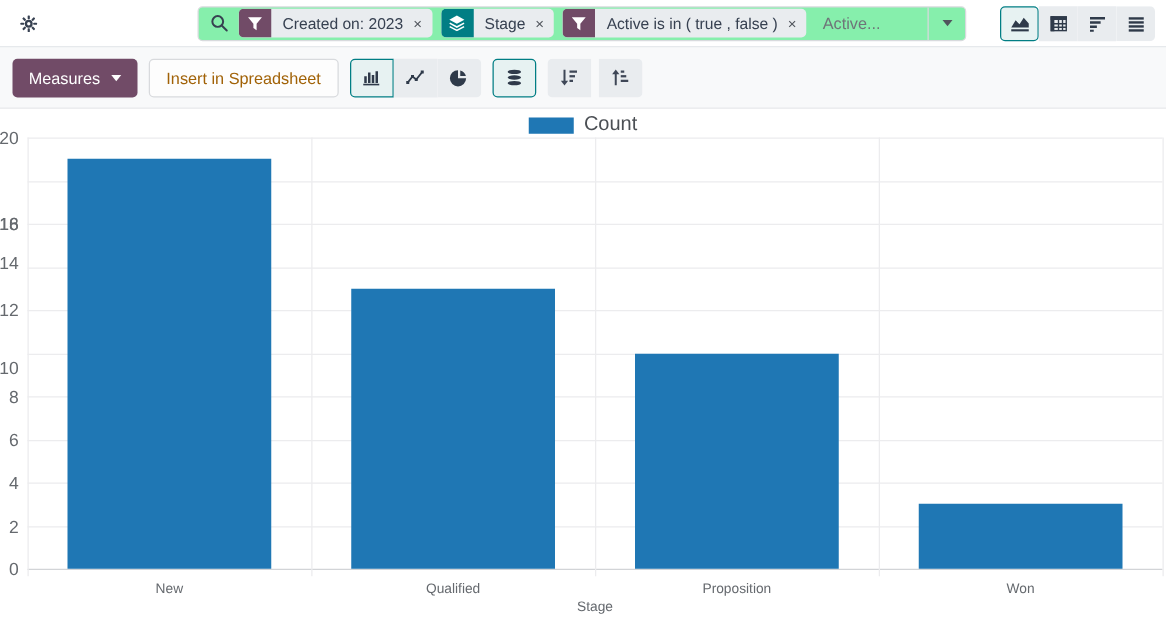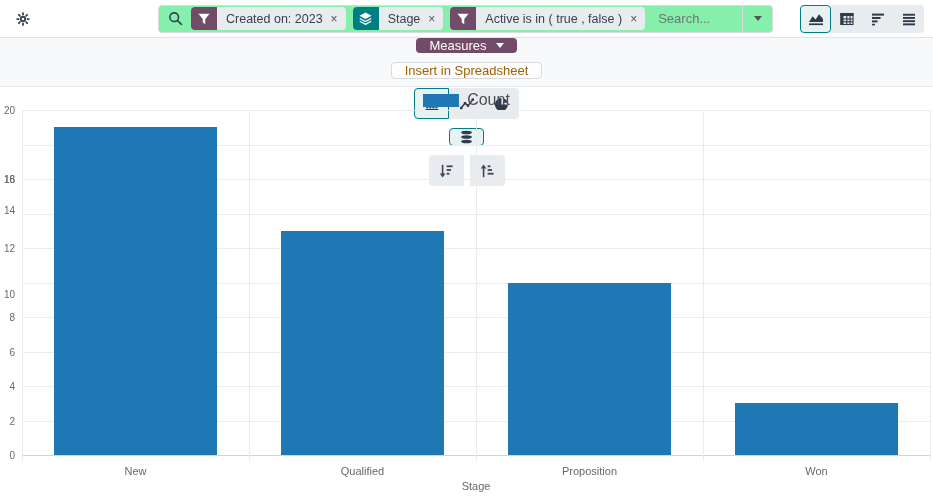--- a/index.html
+++ b/index.html
@@ -41,21 +41,21 @@
   .vs-btn {
     width: 31px; height: 28px; background: #e9ecef; border: 1px solid transparent;
     display: flex; align-items: center; justify-content: center; cursor: pointer;
   }
   .vs-btn:first-child { border-radius: 4px 0 0 4px; }
   .vs-btn:last-child { border-radius: 0 4px 4px 0; }
   .vs-btn.active { border: 1px solid #017e84; background: #e7f2f2; border-radius: 4px; }
   
   .toolbar {
     height: 49px; background: #f8f9fa; border-bottom: 1px solid #e7e9ec;
-    display: flex; align-items: center; padding: 0 10px; gap: 9px; flex-direction: column;
+    display: flex; align-items: center; padding: 0 10px; gap: 9px;
   }
   .btn-measures {
     background: #714B67; color: #fff; border: none; border-radius: 4px;
     height: 31px; padding: 0 13px; font-size: 13px; font-weight: 500;
     display: flex; align-items: center; gap: 9px; cursor: pointer;
     font-family: inherit;
   }
   .btn-measures .caret-down { border-top-color: #fff; }
   .btn-insert {
     background: #fdfdfd; color: #a16207; border: 1px solid #d8dadd; border-radius: 4px;
@@ -75,21 +75,21 @@
   .chart-section { padding-top: 4px; }
   .legend { height: 18px; display: flex; align-items: center; justify-content: center; gap: 8px; }
   .legend-swatch { width: 36px; height: 13px; background: #1f77b4; }
   .legend-label { font-size: 16px; color: #4b4f54; }
   #plot { position: relative; margin: 1px 3px 0 22px; height: 345px; }
   .grid-h { position: absolute; left: 0; right: 0; height: 1px; background: #ececee; }
   .grid-h.zero { background: #d2d4d7; }
   .grid-v { position: absolute; top: 0; bottom: -6px; width: 1px; background: #ececee; }
   .ytick {
     position: absolute; left: -7px; transform: translate(-100%, -50%);
-    font-size: 10px; color: #65696e; white-space: nowrap;
+    font-size: 14px; color: #65696e; white-space: nowrap;
   }
   .bar { position: absolute; bottom: 0; cursor: pointer; }
   .xtick {
     position: absolute; top: calc(100% + 10px); transform: translateX(-50%);
     font-size: 11px; color: #65696e; white-space: nowrap;
   }
   .xaxis-title { margin: 25px 3px 0 22px; text-align: center; font-size: 11px; color: #65696e; }
 </style>
 </head>
 <body>
@@ -147,21 +147,21 @@
     <div class="facet">
       <span class="facet-icon filter">
         <svg width="12" height="12" viewBox="0 0 14 14" fill="#fff">
             <path d="M0.5 1 h13 l-5 6 v6 l-3 -2 v-4 z"></path>
           </svg>
       </span>
       <span class="facet-label">Active is in ( true , false )</span>
       <span class="facet-remove">×</span>
     </div>
 
-    <div class="search-placeholder">Search...</div>
+    <div class="search-placeholder">Active...</div>
 
     <div class="search-toggle">
       <span class="caret-down"></span>
     </div>
   </div>
 
   <div class="view-switcher">
     <div class="vs-btn active">
       <svg width="18" height="16" viewBox="0 0 18 16">
         <path fill="#2f3a4a" d="M2 11 L5.5 5.2 L8.6 8.4 L12 3.2 L16 7.8 L16 11 Z"></path>

